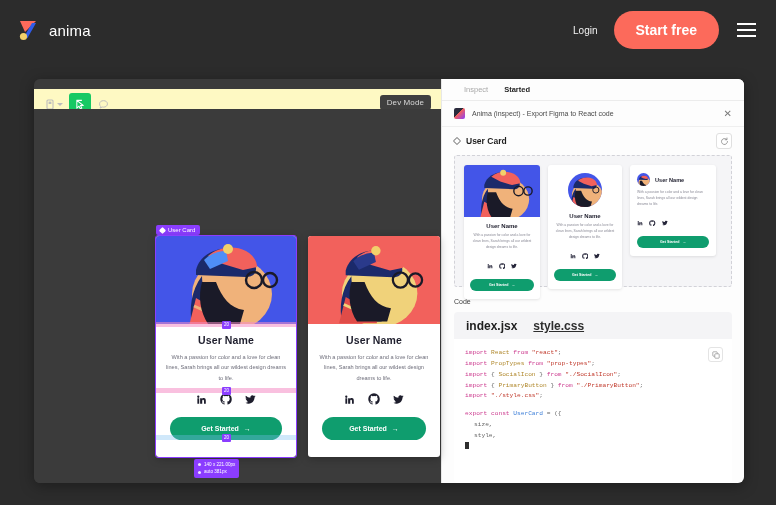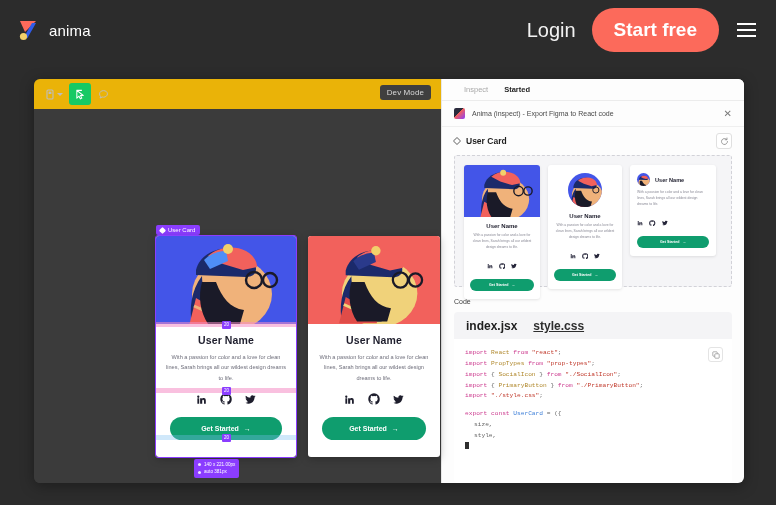--- a/index.html
+++ b/index.html
@@ -17,26 +17,26 @@
     display: flex; align-items: center;
     padding: 0 18px 0 16px;
   }
   .brand { display: flex; align-items: center; gap: 7px; }
   .brand-mark { position: relative; width: 26px; height: 26px; }
   .brand-name {
     color: #ffffff; font-size: 15px; letter-spacing: .2px; font-weight: 400;
   }
   .nav-right { margin-left: auto; display: flex; align-items: center; gap: 16px; }
   .login-link {
-    color: #f2f2f2; font-size: 20px; text-decoration: none; cursor: pointer;
+    color: #f2f2f2; font-size: 10px; text-decoration: none; cursor: pointer;
   }
   .start-btn {
     background: #fc6a5b; color: #ffffff; border: none;
     font-family: "Liberation Sans", sans-serif;
-    font-size: 19px; font-weight: 700;
+    font-size: 14px; font-weight: 700;
     padding: 11px 22px; border-radius: 22px; cursor: pointer;
     white-space: nowrap;
   }
   .burger { display: flex; flex-direction: column; gap: 4px; cursor: pointer; padding: 4px 2px; }
   .burger i { display: block; width: 19px; height: 1.8px; background: #fff; }
 
   
   .window {
     position: absolute; left: 34px; top: 79px;
     width: 710px; height: 404px;
@@ -44,22 +44,22 @@
     display: flex;
     box-shadow: 0 3px 14px rgba(0,0,0,.35);
   }
 
   
   .canvas {
     position: relative; flex: 1 1 auto;
     background: #3b3b3b;
   }
   .canvas-toolbar {
-    position: absolute; left: 0; top: 0; right: 0; height: 30px;
-    background: #eab308; display: flex; align-items: center; gap: 1px;
+    position: absolute; left: 0; top: 10px; right: 0; height: 30px;
+    background: #fef9c3; display: flex; align-items: center; gap: 1px;
     padding: 0 6px;
   }
   .tb-item {
     width: 22px; height: 22px; border-radius: 3px;
     display: flex; align-items: center; justify-content: center;
     cursor: pointer;
   }
   .tb-item.wide { width: 28px; gap: 2px; }
   .tb-item.active { background: #17c964; }
   .caret-dn {

